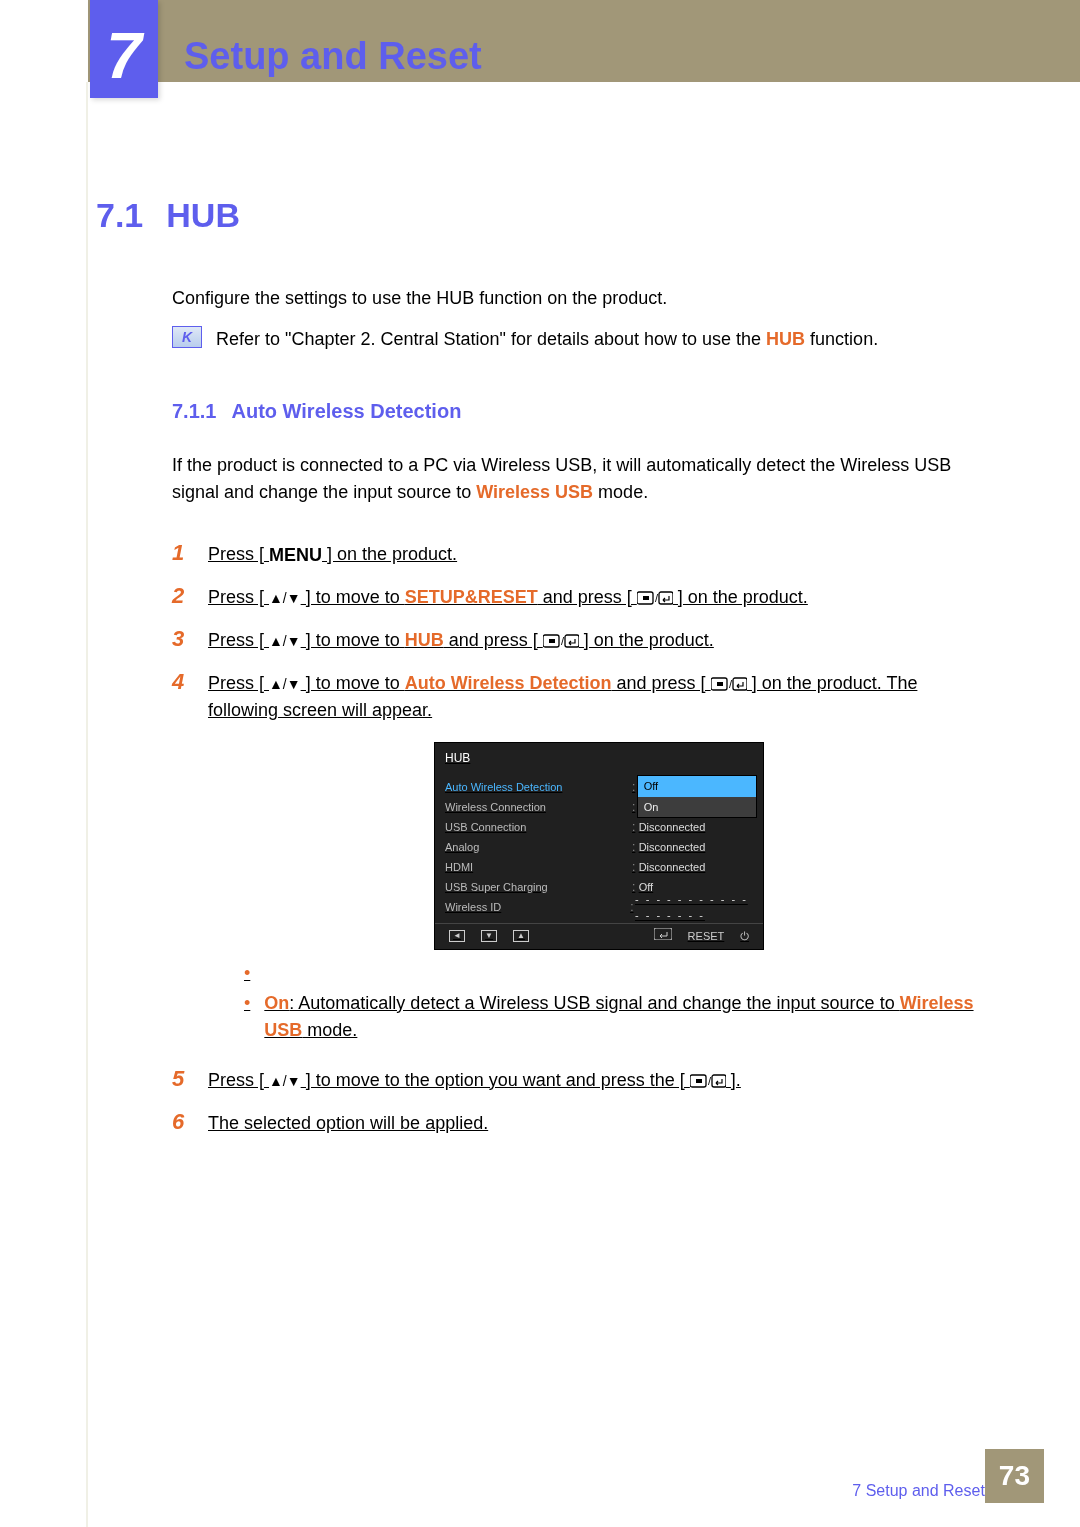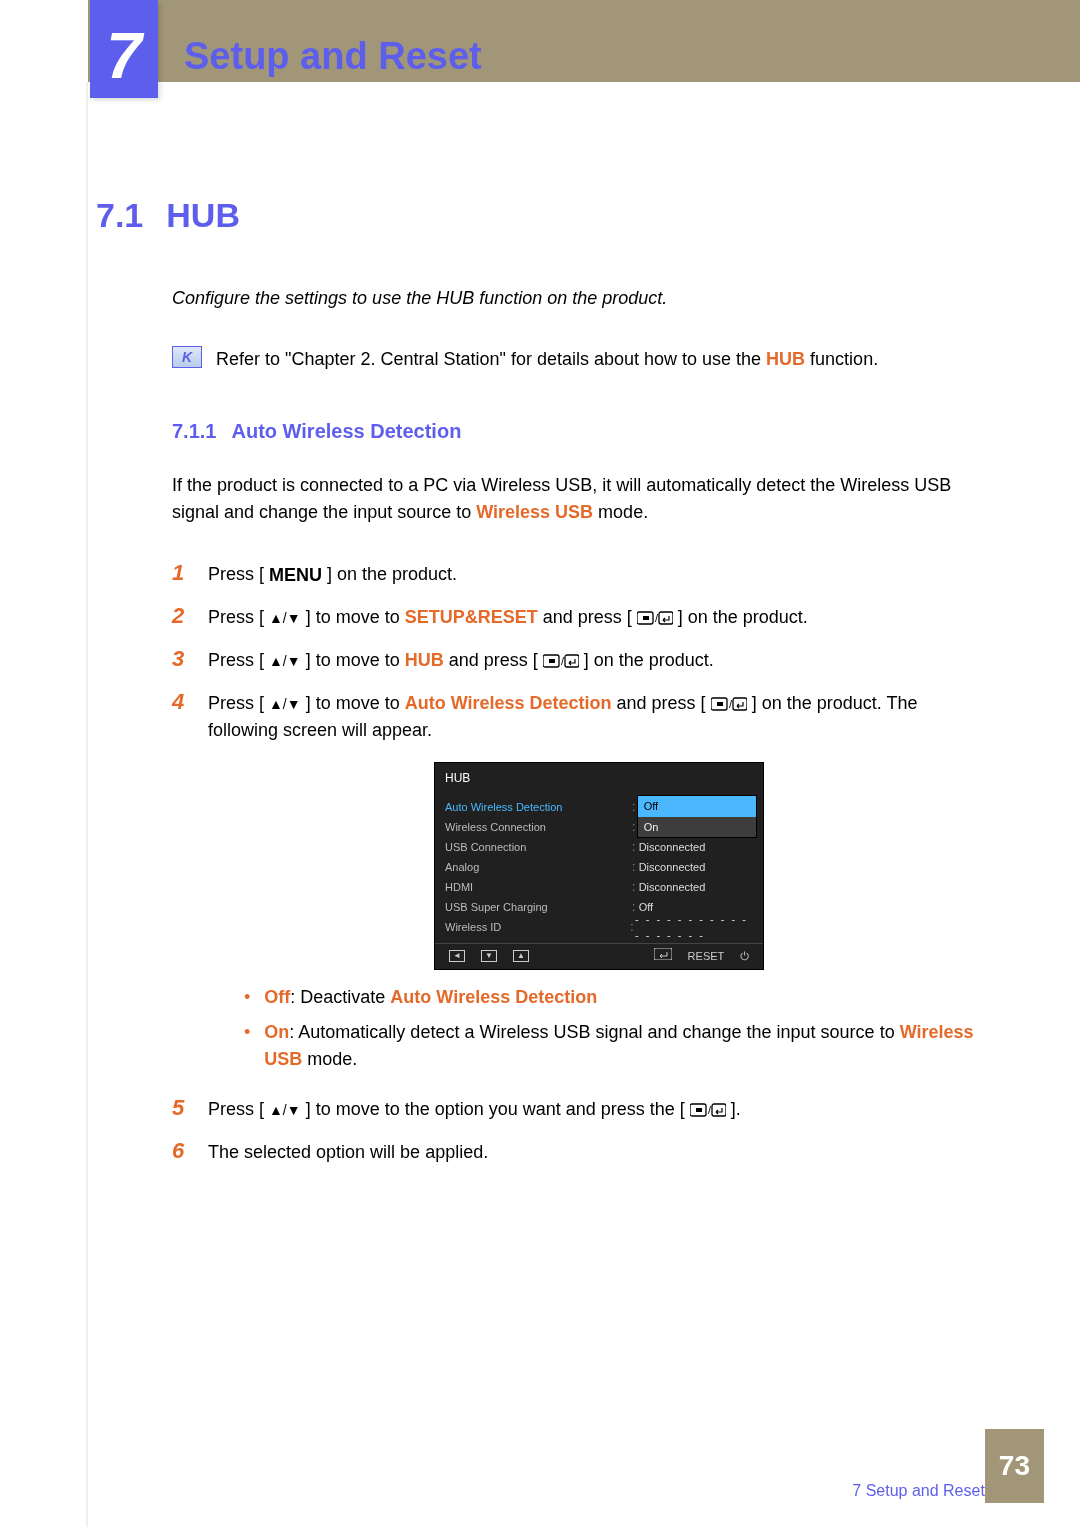--- a/index.html
+++ b/index.html
@@ -67,21 +67,21 @@
     font-weight: bold;
     color: #5e5eed;
   }
   .sec-title {
     font-size: 34px;
     font-weight: bold;
     color: #5e5eed;
     margin-left: 18px;
   }
   .sec-heading { margin-bottom: 44px; }
-  .body-text { margin-left: 76px; margin-bottom: 34px; font-style: italic; }
+  .body-text { margin-left: 76px; margin-bottom: 14px; }
   .note-row {
     margin-left: 76px;
     display: flex;
     align-items: flex-start;
     gap: 14px;
     margin-bottom: 34px;
   }
   .note-icon-box {
     width: 30px; height: 22px;
     border: 1px solid #5e5eed;
@@ -113,21 +113,21 @@
     align-items: baseline;
   }
   .step-num {
     color: #e56a2a;
     font-size: 22px;
     font-style: italic;
     font-weight: bold;
     width: 18px;
     flex-shrink: 0;
   }
-  .step-body { flex: 1; }
+  .step-body { flex: 1; text-decoration: underline; }
   .menu-icon, .nav-icon, .enter-icon {
     display: inline-flex;
     align-items: flex-start;
     vertical-align: middle;
   }
   .nav-glyph {
     font-size: 14px;
     line-height: 1;
   }
   .enter-svg { display:inline-block; }
@@ -184,21 +184,21 @@
     right: 36px;
     display:flex;
     align-items:flex-end;
   }
   .footer-chapter { color:#5e5eed; font-size:16px; }
   .footer-page-box {
     background:#a19778;
     color:#fff;
     font-size:28px;
     font-weight:bold;
-    padding: 16px 14px;
+    padding: 6px 14px;
   }
   .left-edge {
     position:absolute;
     left:0; top:82px; bottom:0;
     width:88px;
     border-right: 2px solid #f0f0e6;
   }
   .dots{letter-spacing:2px;}
 </style>
 </head>
@@ -376,23 +376,20 @@
                   </svg></span>
               <span>RESET</span>
               <span>⏻</span>
             </div>
           </div>
         </div>
 
         <div class="bullets">
           <div class="bullet-row">
             <span class="bullet-dot">•</span>
-            <div>
-              <span class="hl-red">Off</span><span>: Deactivate </span><span class="hl-red">Auto Wireless Detection</span>
-            </div>
           </div>
           <div class="bullet-row">
             <span class="bullet-dot">•</span>
             <div>
               <span class="hl-red">On</span><span>: Automatically detect a Wireless USB signal and change the input source to </span><span class="hl-red">Wireless USB</span><span> mode.</span>
             </div>
           </div>
         </div>
 
       </div>

